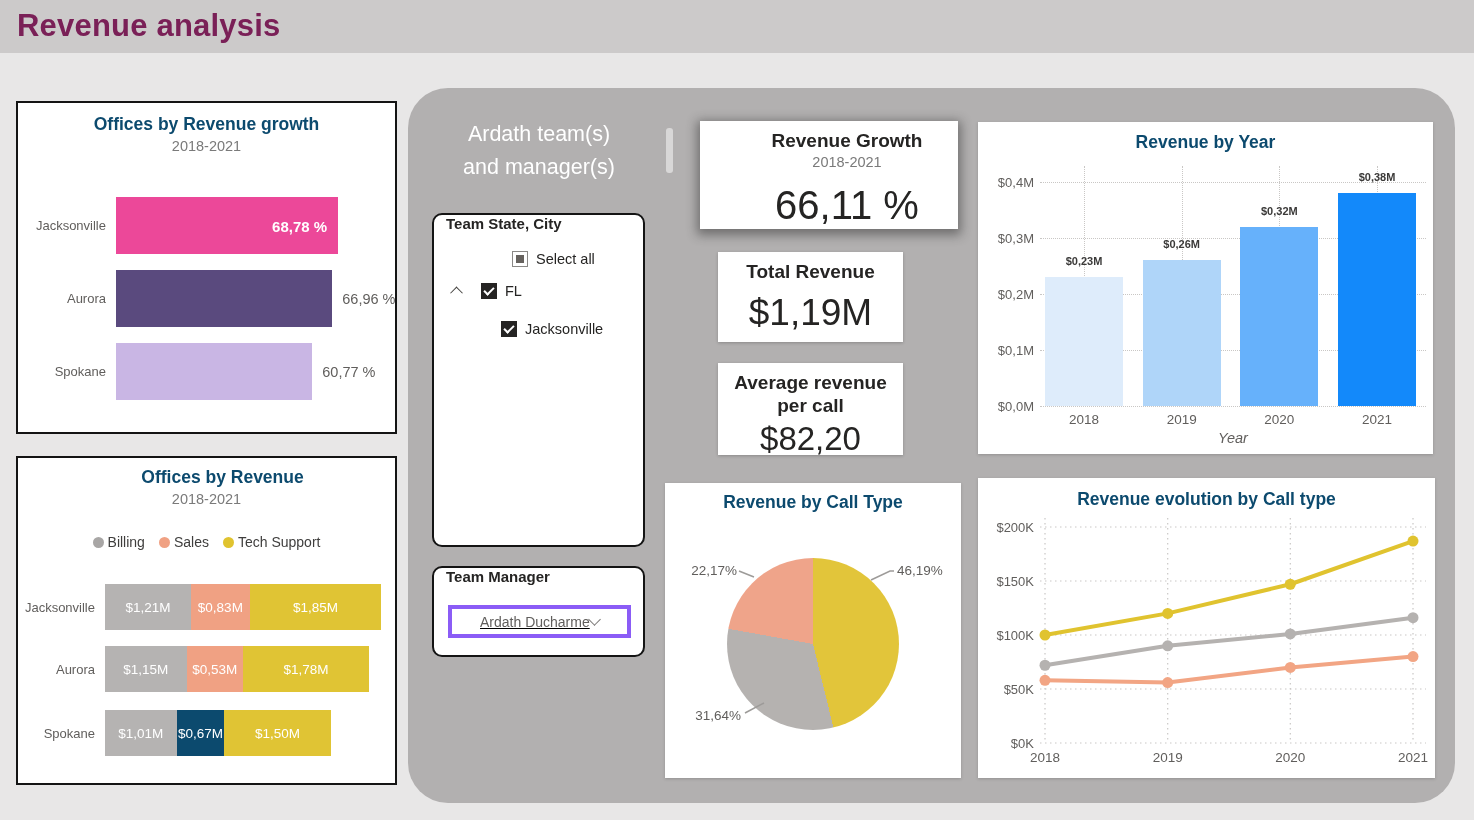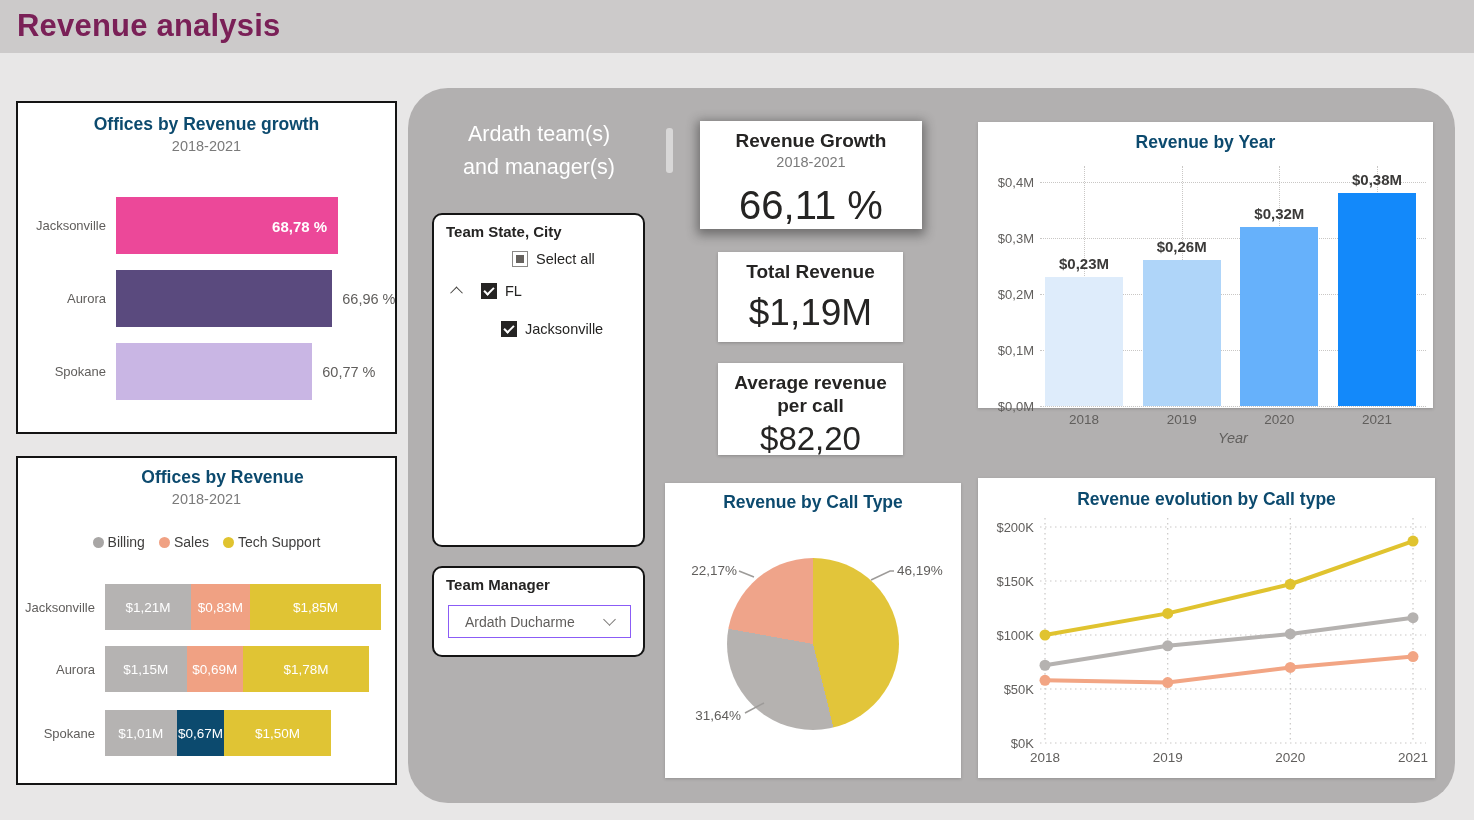--- a/index.html
+++ b/index.html
@@ -25,47 +25,47 @@
   .legend-dot{width:11px;height:11px;border-radius:50%;flex:none;}
   .stack-row{position:absolute;left:0;width:100%;height:46px;display:flex;align-items:center;}
   .stack-bar{height:46px;display:flex;flex:none;}
   .seg{height:100%;display:flex;align-items:center;justify-content:center;}
   .seg span{color:#fff;font-size:13.5px;font-weight:400;white-space:nowrap;}
   
   .panel{position:absolute;left:408px;top:88px;width:1047px;height:715px;background:#B2B0B0;border-radius:40px;}
   .panel-heading{position:absolute;left:22px;top:30px;width:218px;text-align:center;color:#FFFFFF;font-size:21.5px;line-height:33px;font-weight:400;}
   .scroll-thumb{position:absolute;left:258px;top:40px;width:7px;height:45px;background:#D8D7D7;border-radius:3px;}
   .slicer-box{position:absolute;background:#fff;border:2px solid #141414;border-radius:10px;box-sizing:border-box;}
-  .slicer-title{font-size:15px;font-weight:600;color:#252423;padding:8px 0 0 12px;}
+  .slicer-title{font-size:15px;font-weight:600;color:#252423;padding:0 0 0 12px;}
   .tree-row{position:absolute;display:flex;align-items:center;gap:8px;font-size:14.5px;color:#252423;}
   .cb{width:16px;height:16px;display:inline-block;position:relative;box-sizing:border-box;flex:none;}
   .cb.checked{background:#252423;}
   .cb.checked::after{content:"";position:absolute;left:5px;top:2px;width:4px;height:8px;border-right:2px solid #fff;border-bottom:2px solid #fff;transform:rotate(45deg);}
   .cb.partial{background:#fff;border:1px solid #8A8886;}
   .cb.partial::after{content:"";position:absolute;left:3px;top:3px;width:8px;height:8px;background:#66625E;}
   .chev-up{width:8px;height:8px;border-left:1.5px solid #44423F;border-top:1.5px solid #44423F;transform:rotate(45deg) translate(1px,1px);flex:none;}
-  .dropdown{position:absolute;left:14px;top:37px;width:183px;height:33px;border:1px solid #8b5cf6;box-sizing:border-box;display:flex;align-items:center;justify-content:space-between;padding:0 16px;cursor:pointer;background:#fff;}
+  .dropdown{position:absolute;left:14px;top:37px;width:183px;height:33px;border:4px solid #8b5cf6;box-sizing:border-box;display:flex;align-items:center;justify-content:space-between;padding:0 28px;cursor:pointer;background:#fff;text-decoration:underline;}
   .dropdown-value{font-size:14px;color:#605E5C;}
   .chev-down{width:8px;height:8px;border-right:1.5px solid #7A7876;border-bottom:1.5px solid #7A7876;transform:rotate(45deg);margin-top:-4px;flex:none;}
   
   .kpi{position:absolute;background:#fff;display:flex;flex-direction:column;align-items:center;justify-content:flex-start;}
-  .kpi-main{box-shadow:0 3px 10px 3px rgba(30,30,30,.45);}
+  .kpi-main{box-shadow:0 3px 10px 3px rgba(30,30,30,.45);padding-left:36px;}
   .kpi-flat{box-shadow:0 1px 3px rgba(0,0,0,.22);}
   .kpi-title{font-size:19px;font-weight:600;color:#252423;margin-top:8px;line-height:23px;text-align:center;}
   .kpi-sub{font-size:14.5px;color:#7A7A7A;margin-top:2px;}
   .kpi-val-lg{font-size:40px;color:#252423;margin-top:13px;}
   .kpi-val-md{font-size:37px;color:#252423;margin-top:9px;}
   .kpi-val-sm{font-size:33px;color:#252423;margin-top:3px;}
   
   .hgrid{position:absolute;height:0;border-top:1px dotted #C9C7C5;}
   .vgrid{position:absolute;width:0;border-left:1px dotted #C9C7C5;}
   .ytick{position:absolute;font-size:13px;color:#605E5C;text-align:right;transform:translateY(-50%);}
   .xtick{position:absolute;font-size:13.5px;color:#605E5C;transform:translateX(-50%);}
   .ybar{position:absolute;}
-  .ybar-label{position:absolute;font-size:15px;font-weight:600;color:#3B3A39;transform:translateX(-50%);white-space:nowrap;}
+  .ybar-label{position:absolute;font-size:11px;font-weight:600;color:#3B3A39;transform:translateX(-50%);white-space:nowrap;}
   .axis-title{position:absolute;font-size:14.5px;color:#605E5C;transform:translateX(-50%);font-style:italic;}
   
   .pie{position:absolute;border-radius:50%;}
   .pie-label{position:absolute;font-size:13.5px;color:#605E5C;white-space:nowrap;}
 </style>
 </head>
 <body>
 
 <div class="page">
 
@@ -128,21 +128,21 @@
             </div>
           </div>
         </div>
         <div class="stack-row" style="top: 64px;">
           <span class="row-label" style="width: 77px;">Aurora</span>
           <div class="stack-bar">
             <div class="seg" style="width: 81.65px; background: rgb(181, 179, 178);">
               <span>$1,15M</span>
             </div>
             <div class="seg" style="width: 56.09px; background: rgb(240, 161, 131);">
-              <span>$0,69M</span>
+              <span>$0,53M</span>
             </div>
             <div class="seg" style="width: 126.38px; background: rgb(224, 196, 52);">
               <span>$1,78M</span>
             </div>
           </div>
         </div>
         <div class="stack-row" style="top: 128px;">
           <span class="row-label" style="width: 77px;">Spokane</span>
           <div class="stack-bar">
             <div class="seg" style="width: 71.71px; background: rgb(181, 179, 178);">
@@ -202,21 +202,21 @@
       <div class="kpi-val-md">$1,19M</div>
     </div>
     <div class="kpi kpi-flat" style="left:310px;top:275px;width:185px;height:92px;">
       <div class="kpi-title">
         <div>Average revenue</div>
         <div>per call</div>
       </div>
       <div class="kpi-val-sm">$82,20</div>
     </div>
 
-    <div class="card" style="left:570px;top:34px;width:455px;height:286px;box-shadow:0 1px 3px rgba(0,0,0,.18);">
+    <div class="card" style="left:570px;top:34px;width:455px;height:332px;box-shadow:0 1px 3px rgba(0,0,0,.18);">
       <div class="chart-title" style="margin-top:10px;">Revenue by Year</div>
       <div style="position:absolute;inset:0;" id="year-plot">
           <div class="hgrid" style="left: 62px; width: 386px; top: 284px;"></div>
           <span class="ytick" style="left: 0px; width: 56px; top: 284px;">$0,0M</span>
           <div class="hgrid" style="left: 62px; width: 386px; top: 228px;"></div>
           <span class="ytick" style="left: 0px; width: 56px; top: 228px;">$0,1M</span>
           <div class="hgrid" style="left: 62px; width: 386px; top: 172px;"></div>
           <span class="ytick" style="left: 0px; width: 56px; top: 172px;">$0,2M</span>
           <div class="hgrid" style="left: 62px; width: 386px; top: 116px;"></div>
           <span class="ytick" style="left: 0px; width: 56px; top: 116px;">$0,3M</span>

